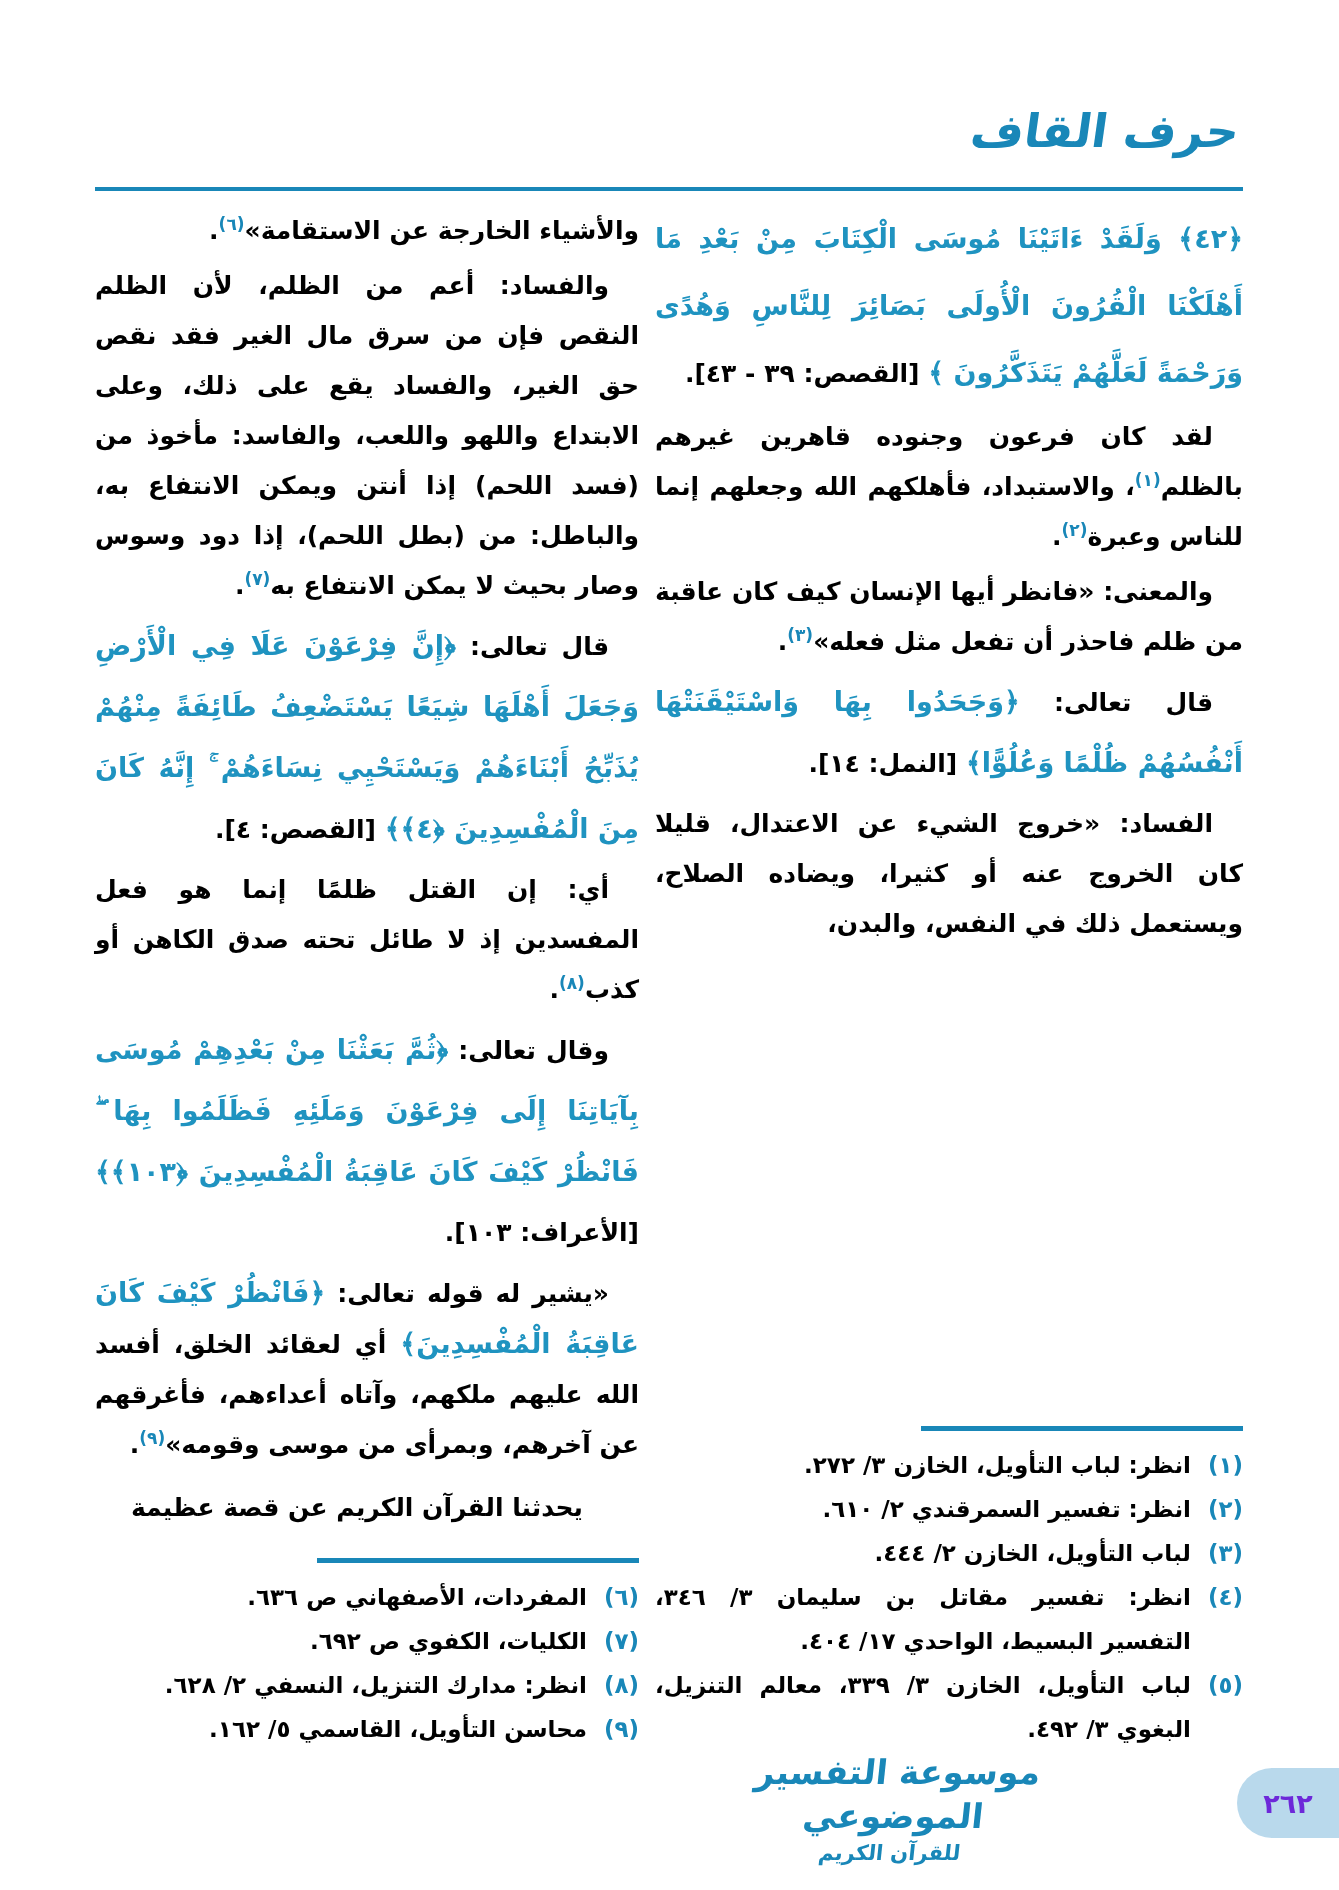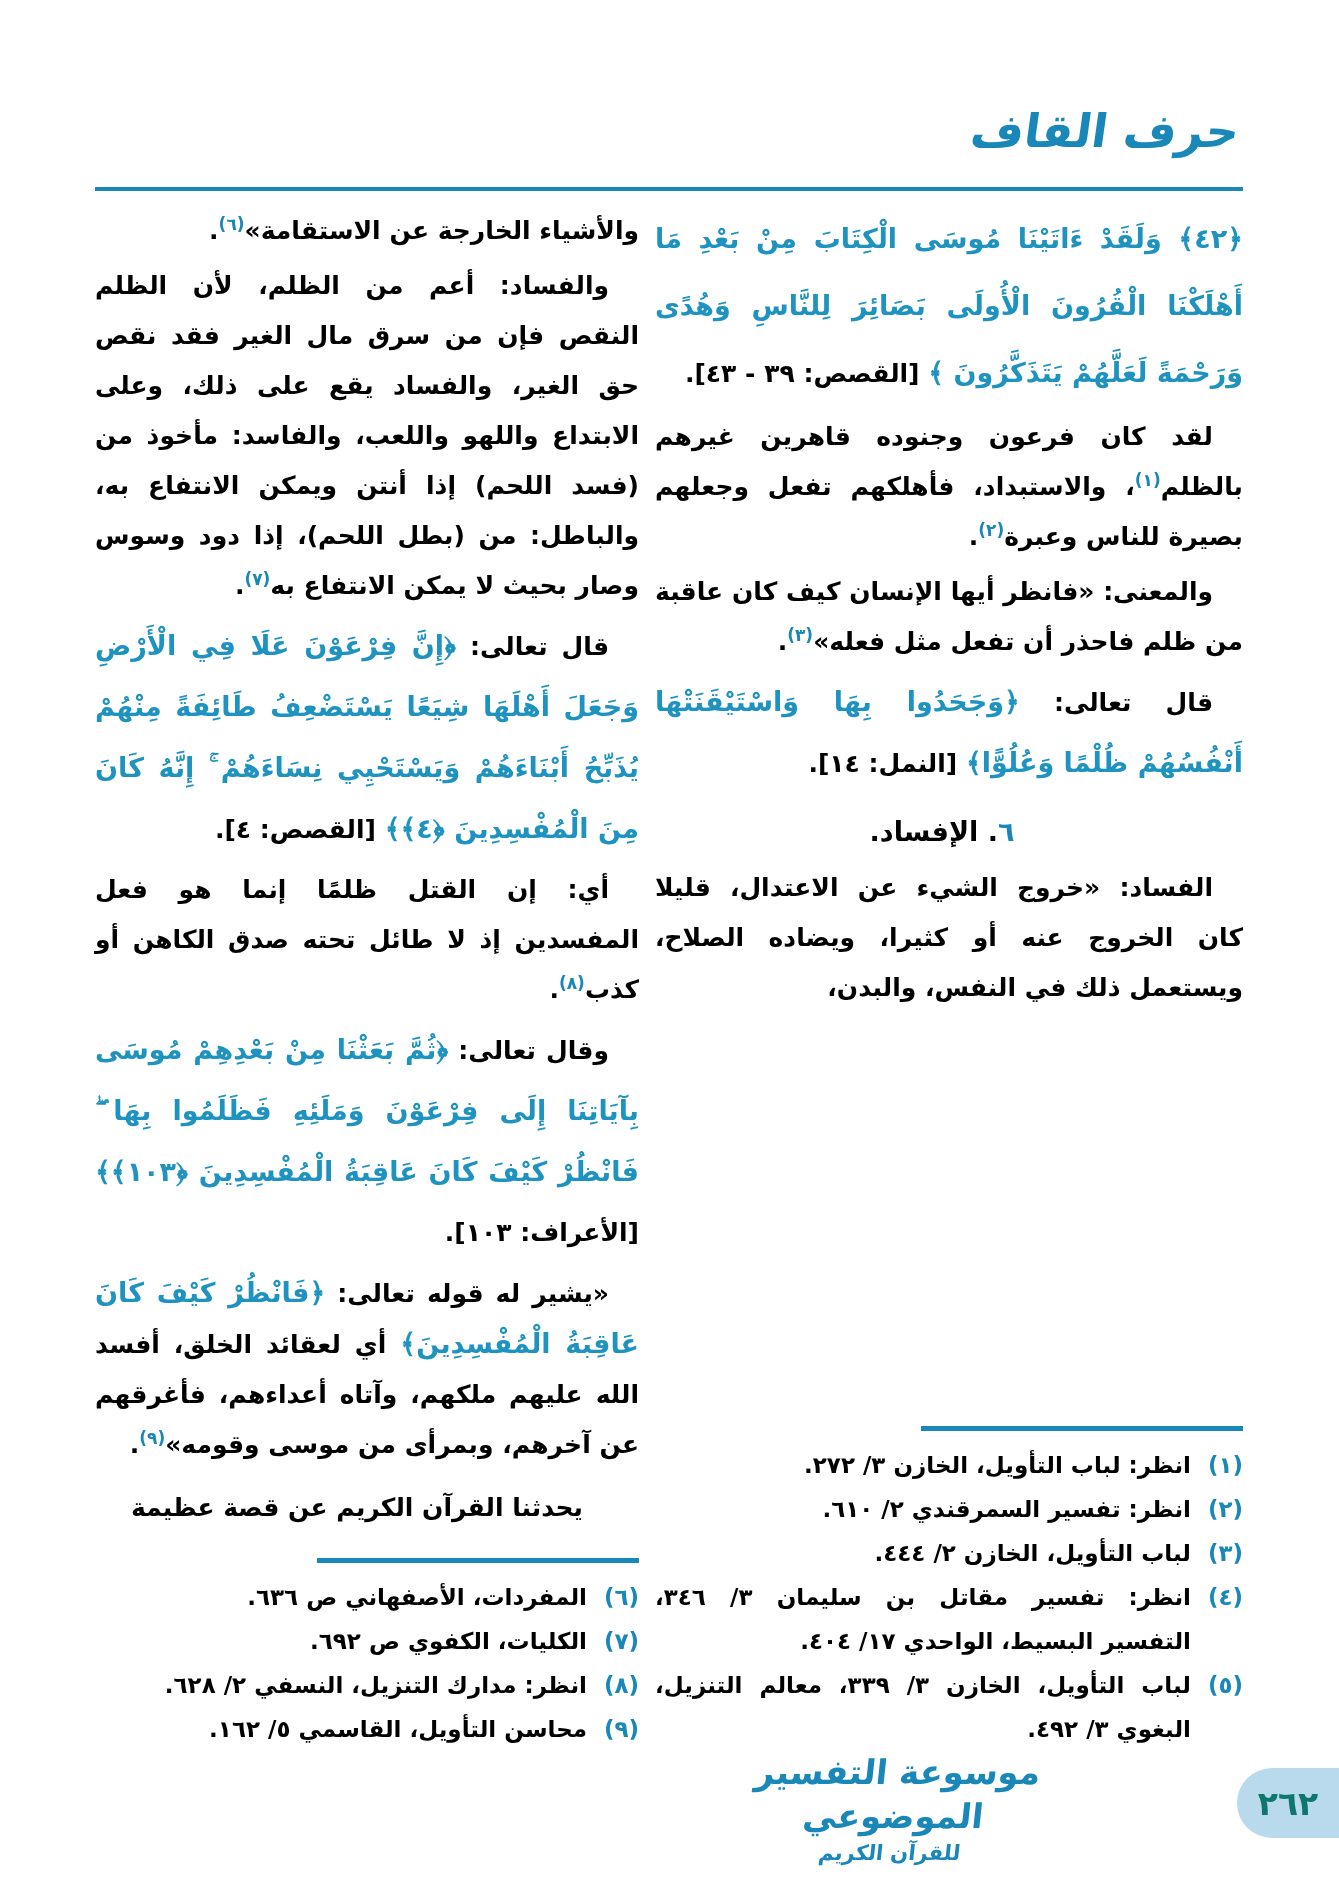--- a/index.html
+++ b/index.html
@@ -36,46 +36,45 @@
   
   .publisher-logo{
     position:absolute;top:1750px;right:280px;width:330px;text-align:center;
     color:#1987b8;transform:skewX(-6deg);
   }
   .logo-line1{font-size:34px;font-weight:bold;line-height:44px;}
   .logo-line2{font-size:21px;font-weight:bold;line-height:30px;}
   .page-badge{
     position:absolute;top:1768px;right:0;width:102px;height:70px;background:#b9d9ec;
     border-radius:35px 0 0 35px;display:flex;align-items:center;justify-content:center;
-    color:#0f766e;font-size:33px;font-weight:bold;letter-spacing:4px;
+    color:#6d28d9;font-size:27px;font-weight:bold;letter-spacing:4px;
   }
 </style>
 </head>
 <body>
 
 <div class="page">
 
   <div class="header-title">حرف القاف</div>
   <div class="header-rule"></div>
 
   <div class="columns">
 
     <div class="col col-right">
 
       <p class="para verse"><span class="quran">﴿٤٢﴾ وَلَقَدْ ءَاتَيْنَا مُوسَى الْكِتَابَ مِنْ بَعْدِ مَا أَهْلَكْنَا الْقُرُونَ الْأُولَى بَصَائِرَ لِلنَّاسِ وَهُدًى وَرَحْمَةً لَعَلَّهُمْ يَتَذَكَّرُونَ ﴾</span><span> [القصص: ٣٩ - ٤٣].</span></p>
 
-      <p class="para indent"><span>لقد كان فرعون وجنوده قاهرين غيرهم بالظلم</span><sup class="fnref">(١)</sup><span>، والاستبداد، فأهلكهم تفعل وجعلهم بصيرة للناس وعبرة</span><sup class="fnref">(٢)</sup><span>.</span></p>
+      <p class="para indent"><span>لقد كان فرعون وجنوده قاهرين غيرهم بالظلم</span><sup class="fnref">(١)</sup><span>، والاستبداد، فأهلكهم الله وجعلهم إنما للناس وعبرة</span><sup class="fnref">(٢)</sup><span>.</span></p>
 
       <p class="para indent"><span>والمعنى: «فانظر أيها الإنسان كيف كان عاقبة من ظلم فاحذر أن تفعل مثل فعله»</span><sup class="fnref">(٣)</sup><span>.</span></p>
 
 
       <p class="para indent has-verse"><span>قال تعالى: </span><span class="quran">﴿وَجَحَدُوا بِهَا وَاسْتَيْقَنَتْهَا أَنْفُسُهُمْ ظُلْمًا وَعُلُوًّا﴾</span><span> [النمل: ١٤].</span></p>
 
 
-      <h3 class="section-head"><span class="num-teal">٦</span><span>. الإفساد.</span></h3>
 
       <p class="para indent"><span>الفساد: «خروج الشيء عن الاعتدال، قليلا كان الخروج عنه أو كثيرا، ويضاده الصلاح، ويستعمل ذلك في النفس، والبدن،</span></p>
 
       <div class="footnotes">
         <div class="fn-rule"></div>
         <div class="fn">
             <span class="fn-num">(١)</span>
             <span class="fn-text">انظر: لباب التأويل، الخازن ٣/ ٢٧٢.</span>
           </div>
         <div class="fn">

